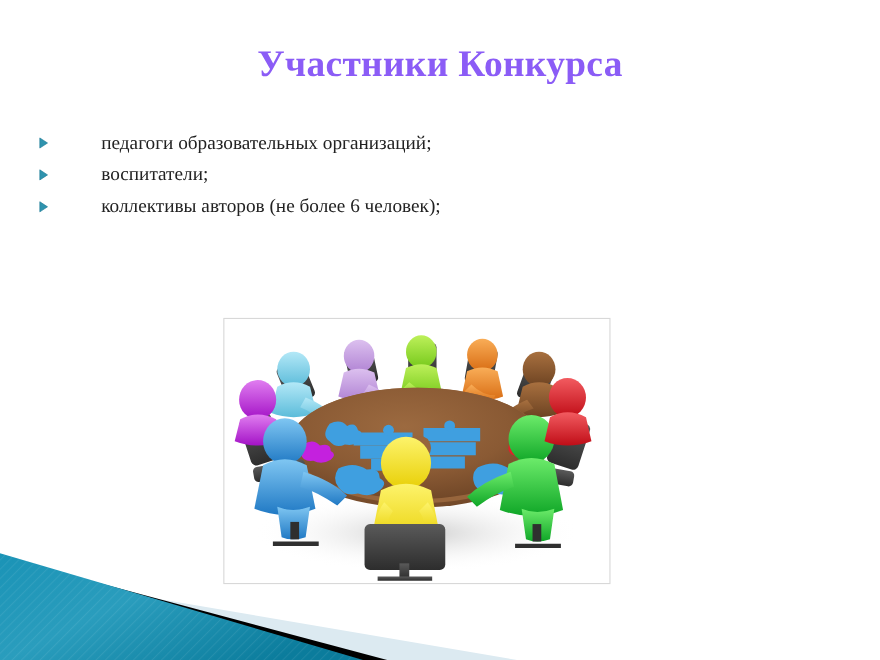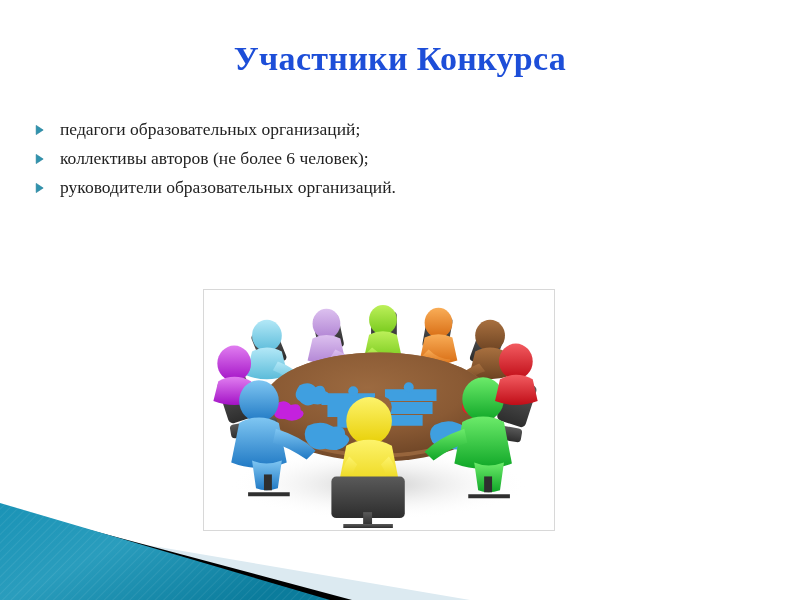--- a/index.html
+++ b/index.html
@@ -22,21 +22,21 @@
     overflow: hidden;
   }
 
   
   .slide-title {
     position: absolute;
     left: 0;
     top: 38px;
     width: 800px;
     text-align: center;
-    color: #1d4ed8;
+    color: #8b5cf6;
     font-family: "Liberation Serif", "DejaVu Serif", serif;
     font-weight: bold;
     font-size: 34px;
     line-height: 42px;
     letter-spacing: 0.3px;
     white-space: nowrap;
   }
 
   
   .bullet-list {
@@ -67,20 +67,21 @@
     display: block;
     margin-top: 5px;
   }
   .bullet-text {
     flex: 1 1 auto;
     color: #222222;
     font-family: "Liberation Serif", "DejaVu Serif", serif;
     font-size: 17.5px;
     line-height: 22px;
     white-space: nowrap;
+    margin-left: 32px;
   }
 
   
   .picture-frame {
     position: absolute;
     left: 203px;
     top: 289px;
     width: 352px;
     height: 242px;
     background: #ffffff;
@@ -121,40 +122,40 @@
     <li class="bullet-item">
       <span class="bullet-marker">
         <svg width="12" height="12" viewBox="0 0 12 12" aria-hidden="true">
           <path d="M2.2 1.4 L9.2 6 L2.2 10.6 Z" fill="#2f93ae"></path>
           <path d="M2.2 1.4 L9.2 6 L2.2 10.6 Z" fill="none" stroke="#1d7b95" stroke-width="0.6"></path>
         </svg>
       </span>
       <span class="bullet-text">педагоги образовательных организаций;</span>
     </li>
 
+    <li class="bullet-item">
+      <span class="bullet-marker">
+        <svg width="12" height="12" viewBox="0 0 12 12" aria-hidden="true">
+          <path d="M2.2 1.4 L9.2 6 L2.2 10.6 Z" fill="#2f93ae"></path>
+          <path d="M2.2 1.4 L9.2 6 L2.2 10.6 Z" fill="none" stroke="#1d7b95" stroke-width="0.6"></path>
+        </svg>
+      </span>
+      <span class="bullet-text">воспитатели;</span>
+    </li>
 
     <li class="bullet-item">
       <span class="bullet-marker">
         <svg width="12" height="12" viewBox="0 0 12 12" aria-hidden="true">
           <path d="M2.2 1.4 L9.2 6 L2.2 10.6 Z" fill="#2f93ae"></path>
           <path d="M2.2 1.4 L9.2 6 L2.2 10.6 Z" fill="none" stroke="#1d7b95" stroke-width="0.6"></path>
         </svg>
       </span>
       <span class="bullet-text">коллективы авторов (не более 6 человек);</span>
     </li>
 
-    <li class="bullet-item">
-      <span class="bullet-marker">
-        <svg width="12" height="12" viewBox="0 0 12 12" aria-hidden="true">
-          <path d="M2.2 1.4 L9.2 6 L2.2 10.6 Z" fill="#2f93ae"></path>
-          <path d="M2.2 1.4 L9.2 6 L2.2 10.6 Z" fill="none" stroke="#1d7b95" stroke-width="0.6"></path>
-        </svg>
-      </span>
-      <span class="bullet-text">руководители образовательных организаций.</span>
-    </li>
 
   </ul>
 
   <div class="picture-frame">
     <svg viewBox="0 0 352 242" preserveAspectRatio="xMidYMid meet" role="img">
       <defs>
         <radialGradient id="tableGrad" cx="45%" cy="35%" r="70%">
           <stop offset="0%" stop-color="#9c6a40"></stop>
           <stop offset="60%" stop-color="#8a5a34"></stop>
           <stop offset="100%" stop-color="#6e4526"></stop>

